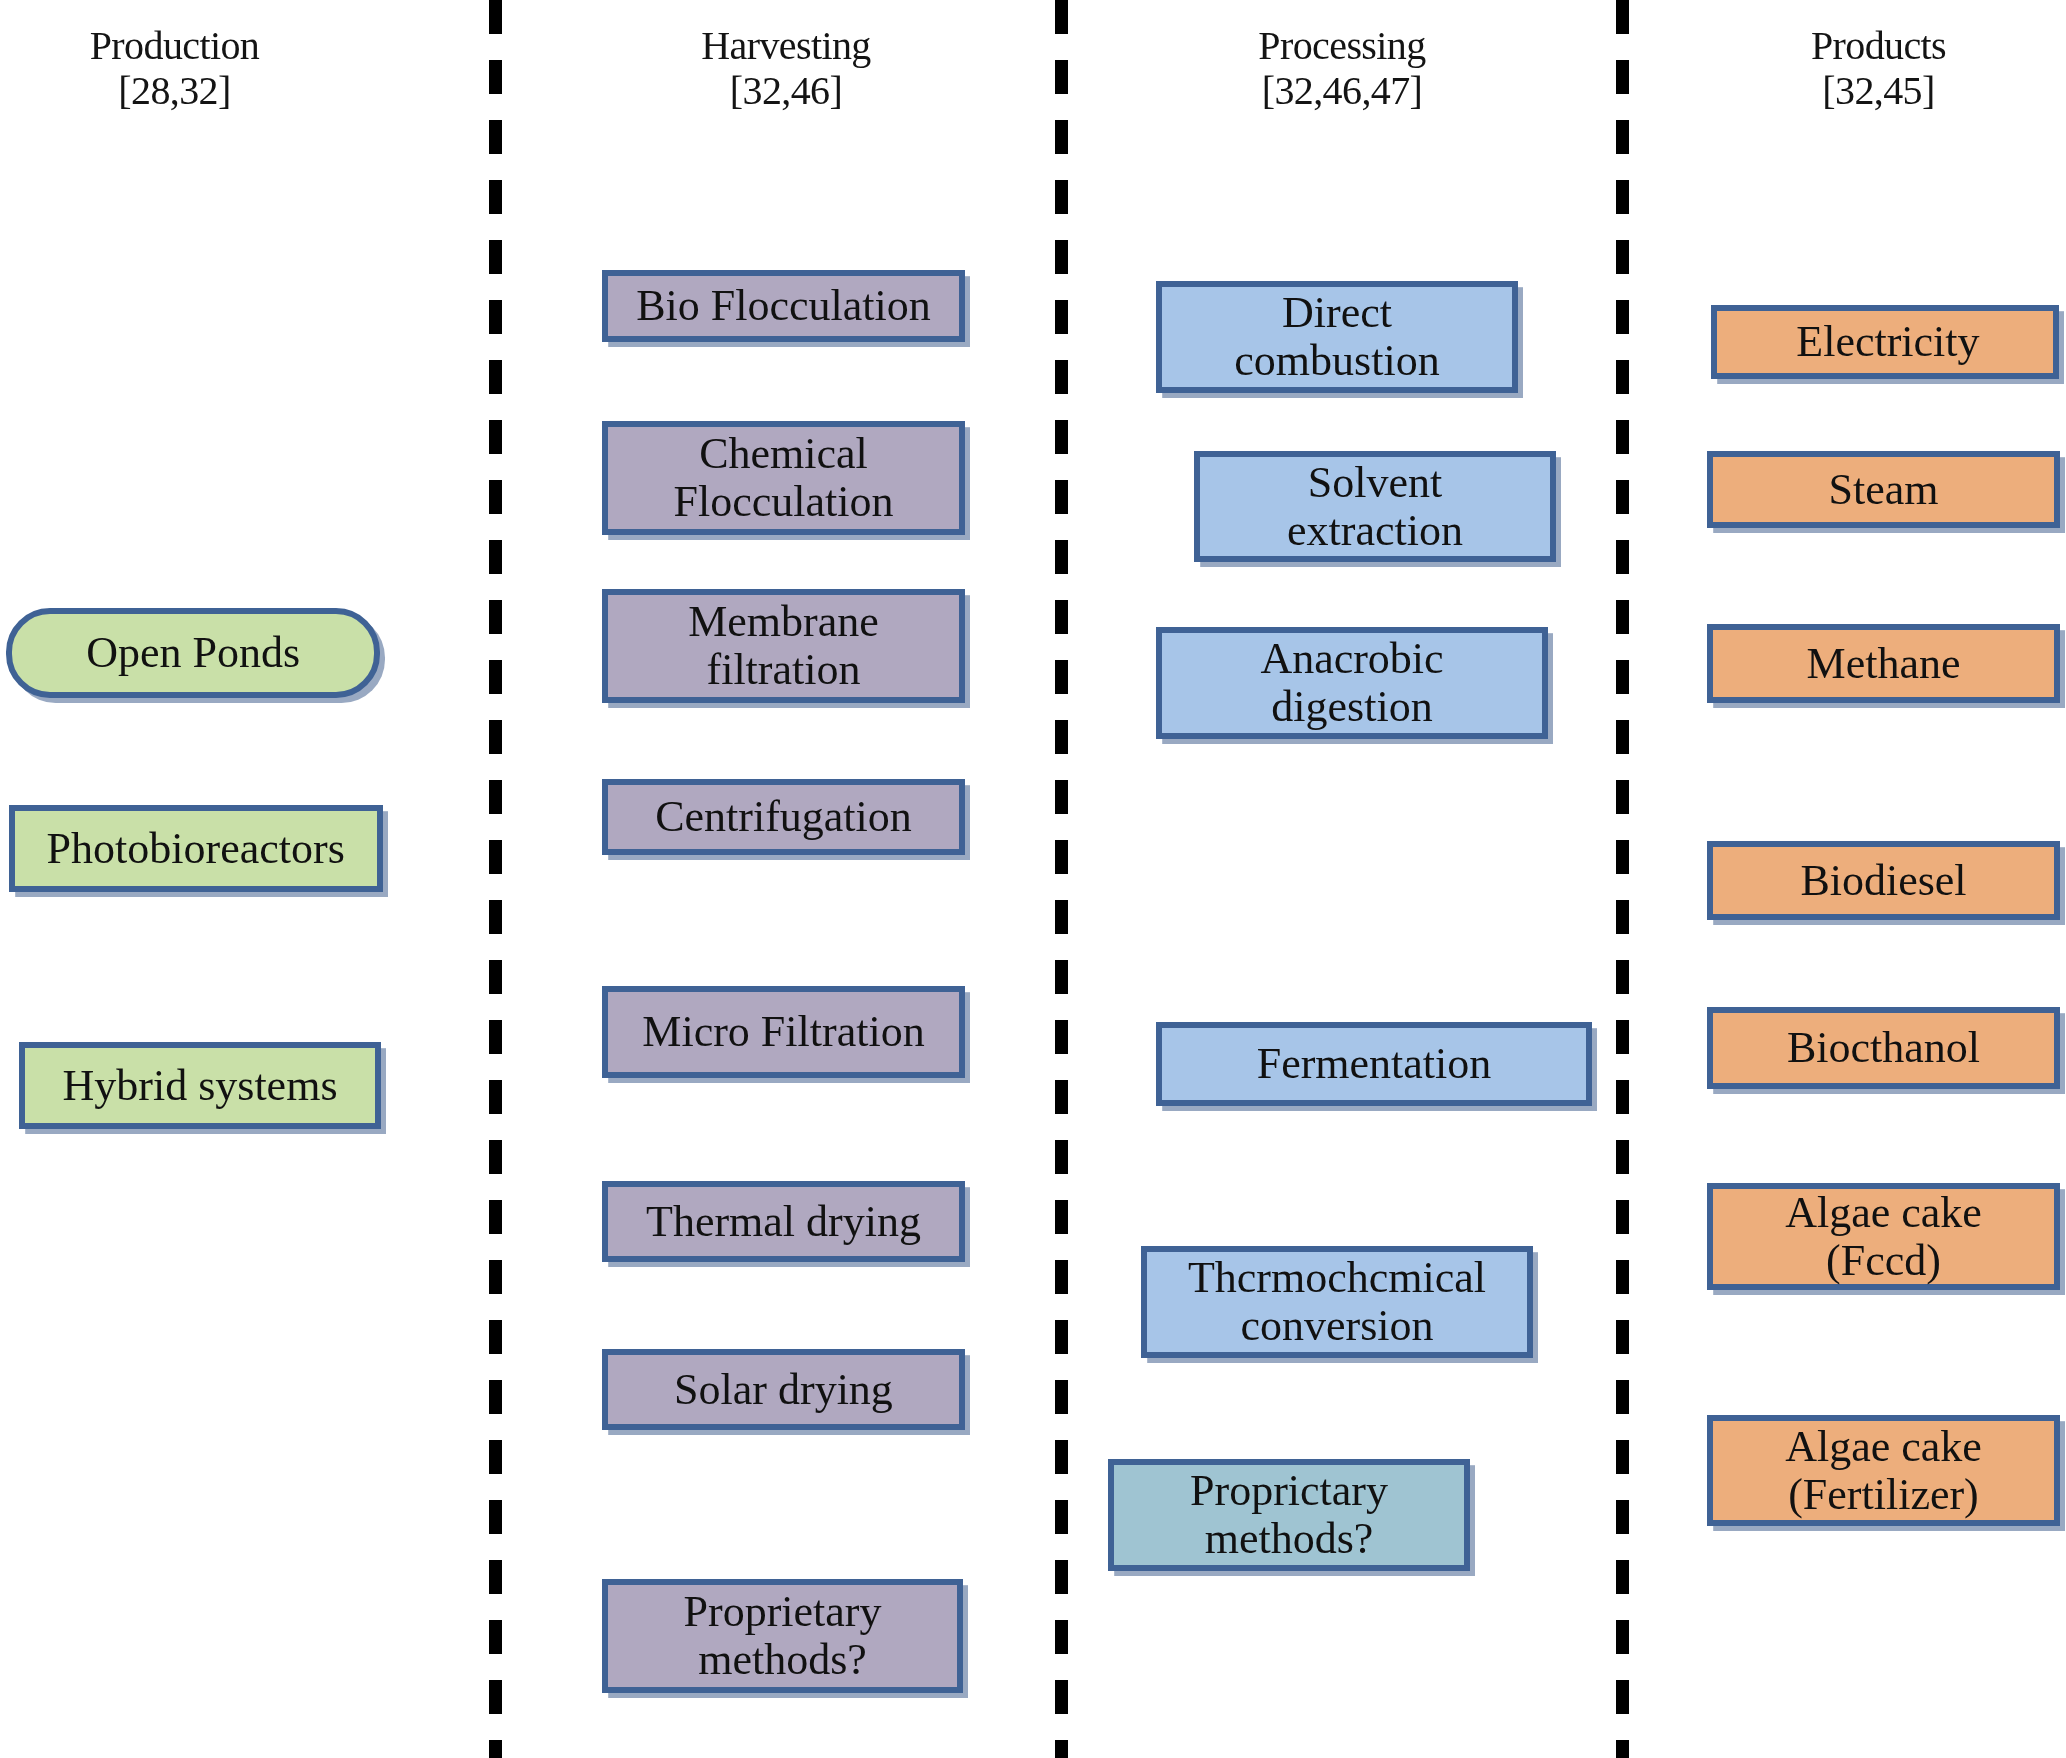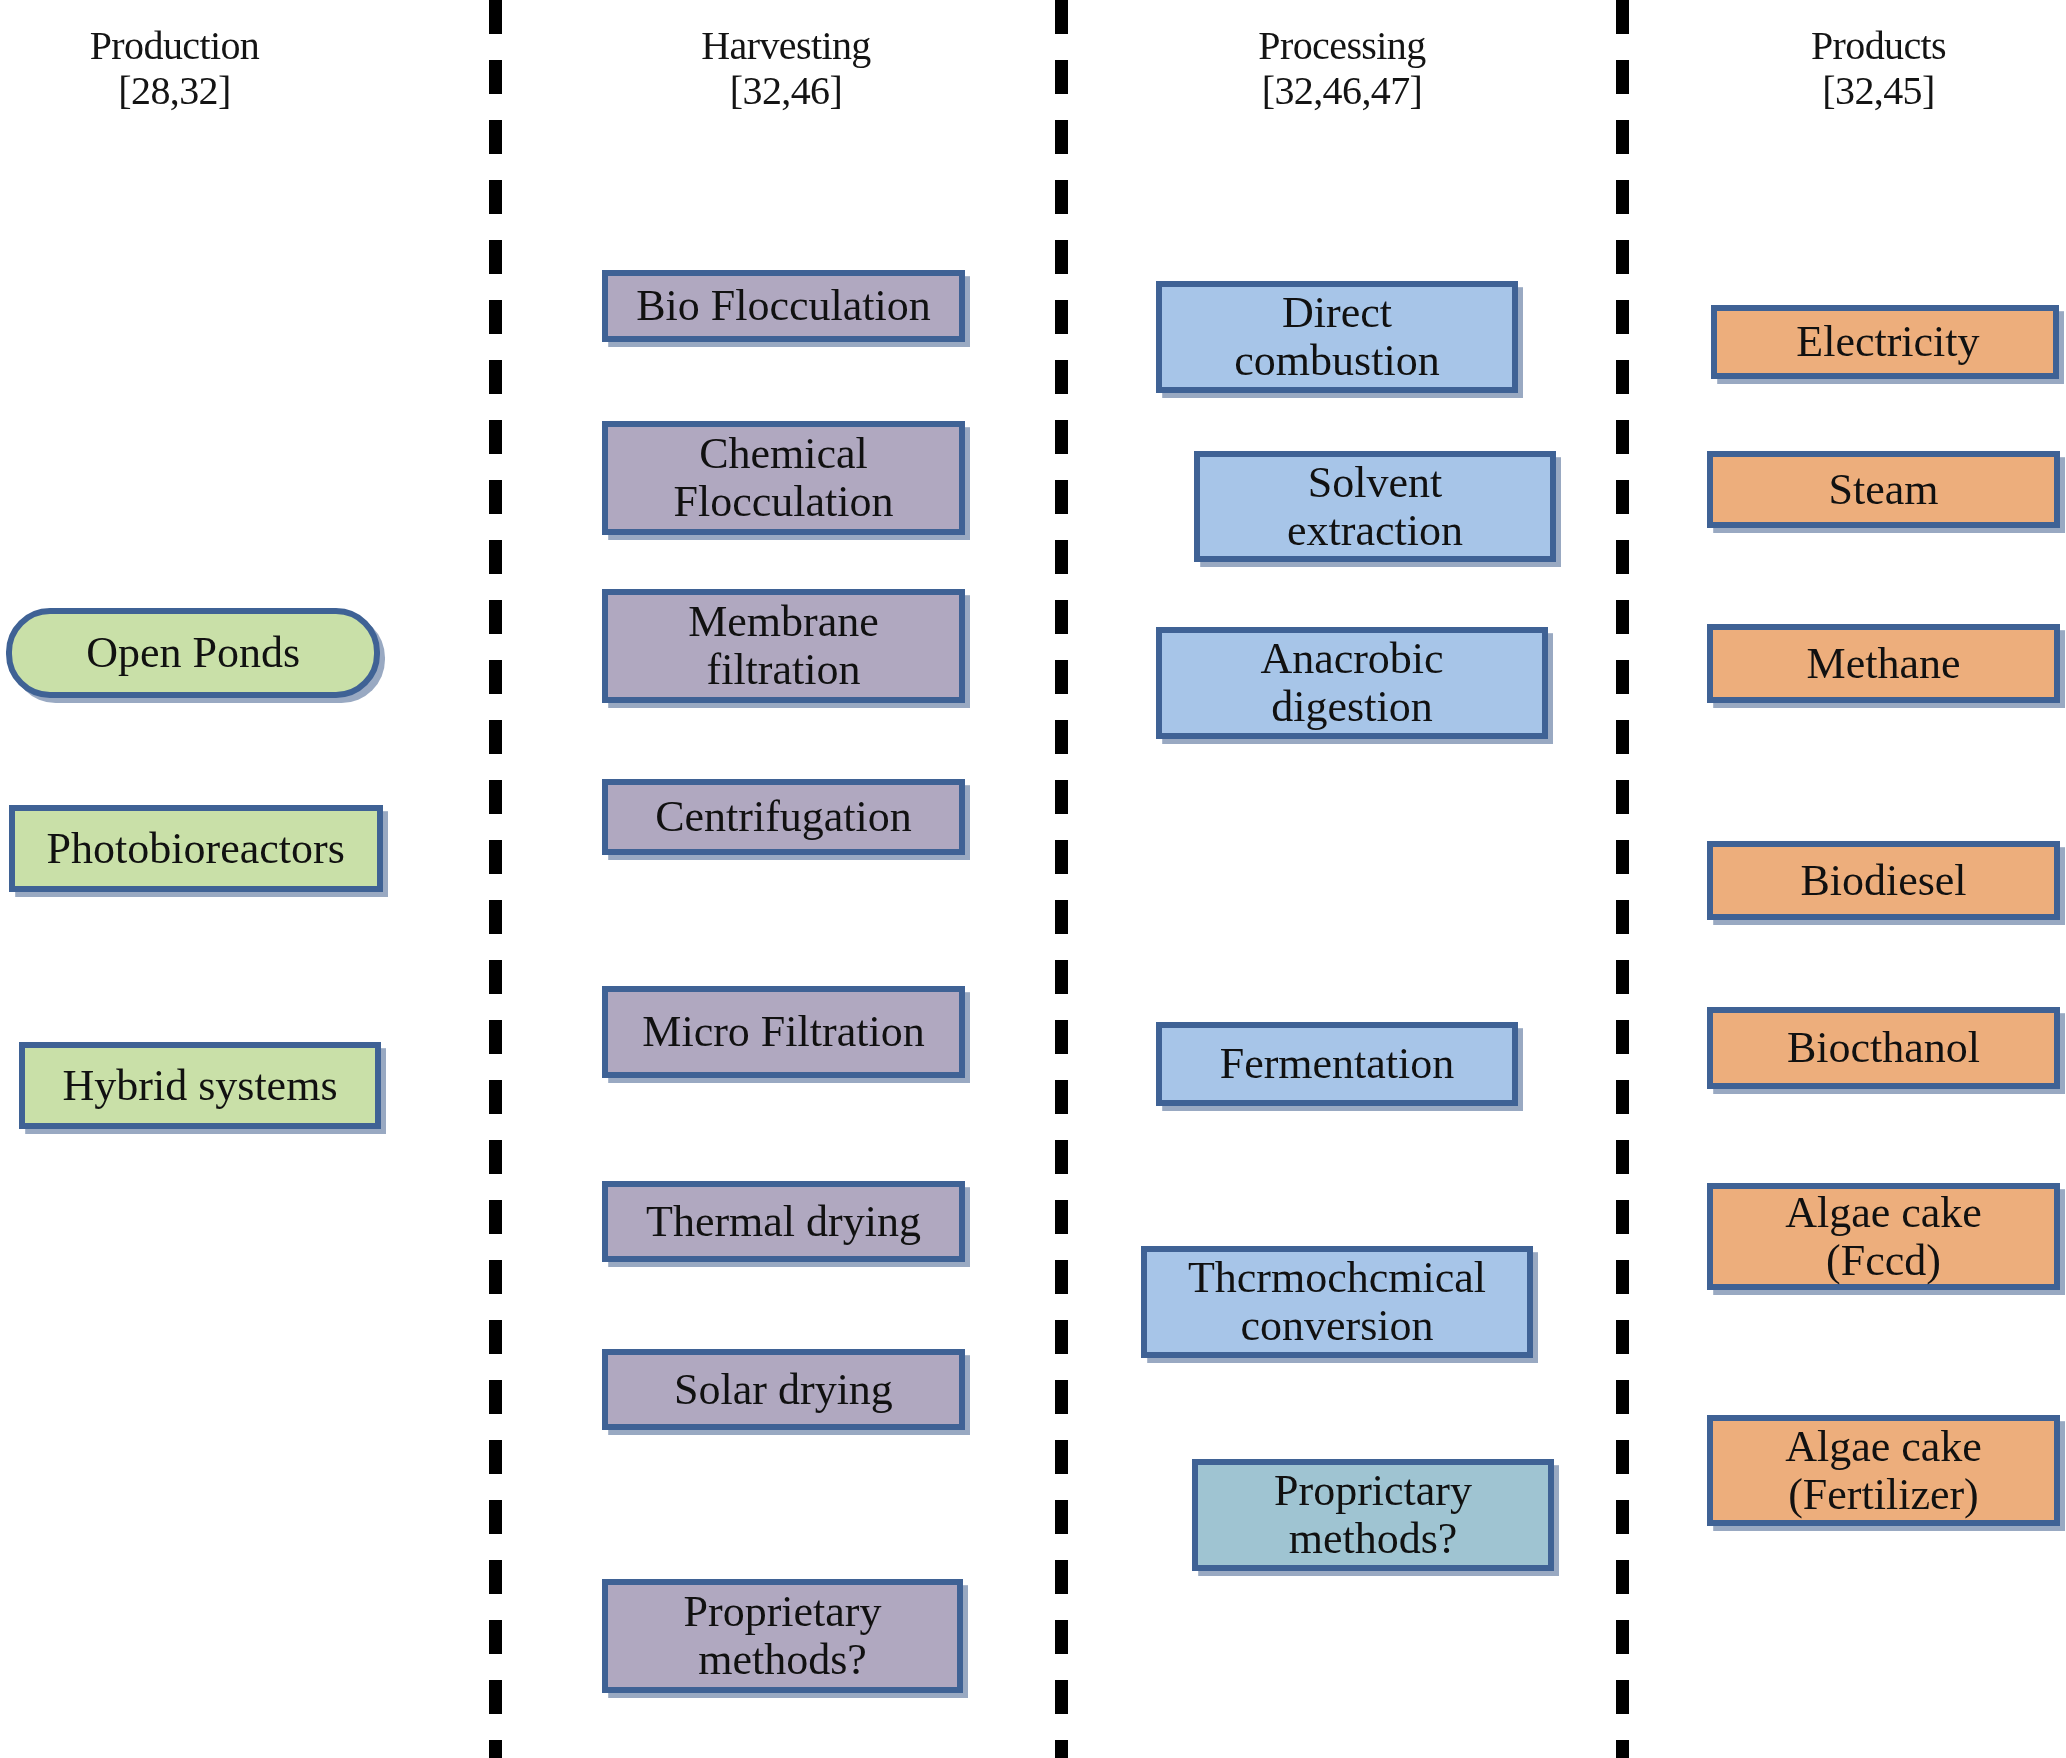--- a/index.html
+++ b/index.html
@@ -143,28 +143,28 @@
 combustion</span>
   </div>
   <div class="node blue" style="left:1153px; top:451px; width:362px; height:111px;margin-left:41px;">
     <span class="label">Solvent
 extraction</span>
   </div>
   <div class="node blue" style="left:1156px; top:627px; width:392px; height:112px;">
     <span class="label">Anacrobic
 digestion</span>
   </div>
-  <div class="node blue" style="left:1156px; top:1022px; width:362px; height:84px;">
+  <div class="node blue" style="left:1156px; top:1022px; width:436px; height:84px;">
     <span class="label">Fermentation</span>
   </div>
   <div class="node blue" style="left:1141px; top:1246px; width:392px; height:112px;">
     <span class="label">Thcrmochcmical
 conversion</span>
   </div>
-  <div class="node teal" style="left:1192px; top:1459px; width:362px; height:112px;">
+  <div class="node teal" style="left:1108px; top:1459px; width:362px; height:112px;">
     <span class="label">Proprictary
 methods?</span>
   </div>
 
   <div class="node orange" style="left:1711px; top:305px; width:348px; height:74px;padding-left:12px;">
     <span class="label">Electricity</span>
   </div>
   <div class="node orange" style="left:1707px; top:451px; width:353px; height:77px;">
     <span class="label">Steam</span>
   </div>

